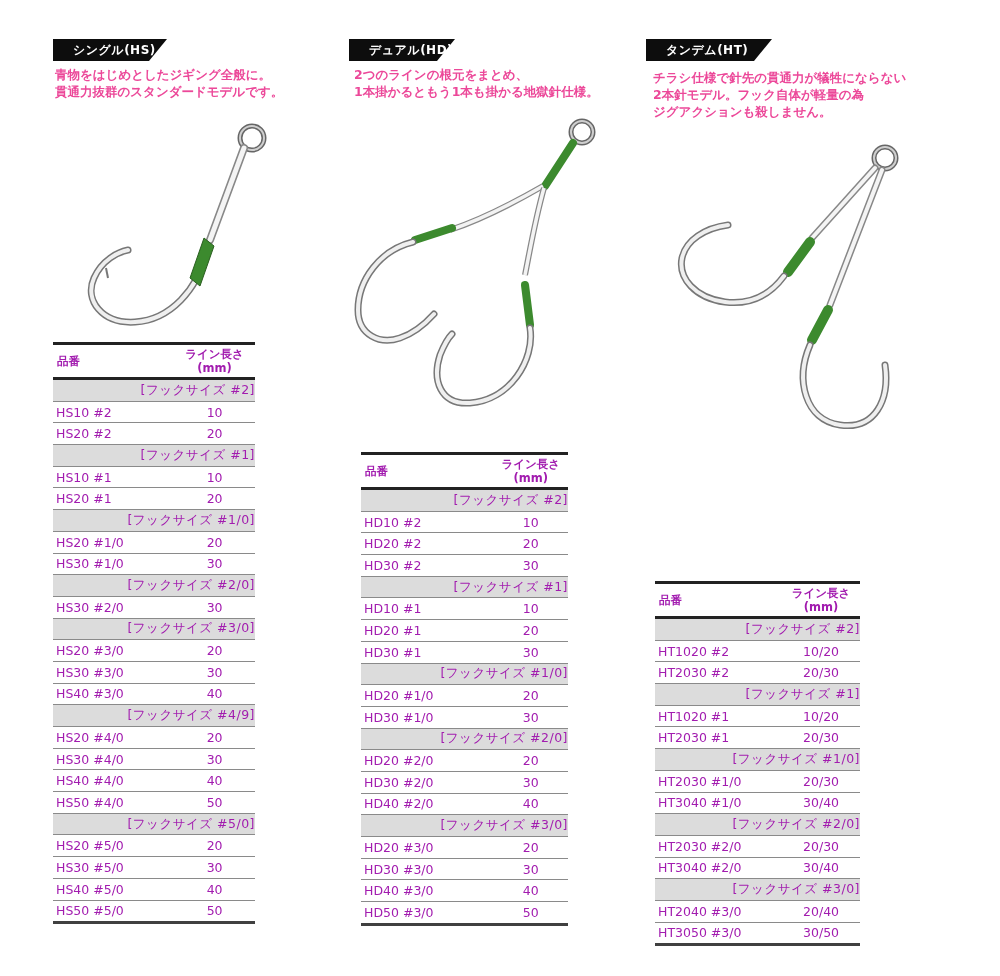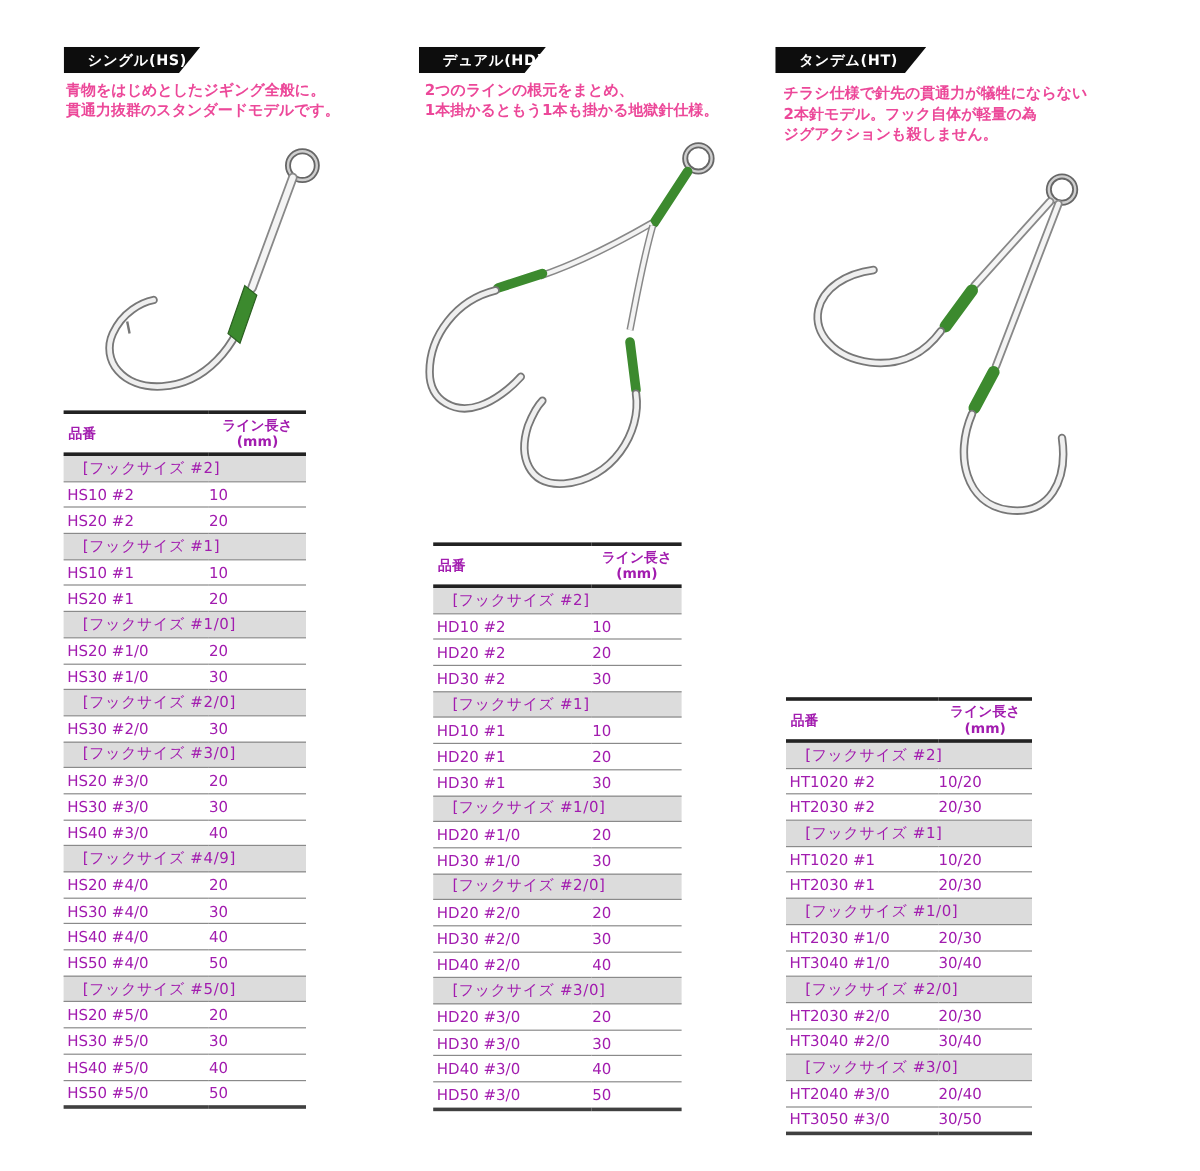--- a/index.html
+++ b/index.html
@@ -13,23 +13,23 @@
   .desc { position: absolute; font-size: 12.5px; font-weight: bold; line-height: 17px; white-space: nowrap; color: #ec4899; }
   .desc div { white-space: nowrap; }
   .illus { position: absolute; }
   table.spec { position: absolute; border-collapse: collapse; font-size: 12.5px; color: #a21caf; }
   table.spec thead th { border-top: 3px solid #222; border-bottom: 3px solid #222; font-weight: bold;
                         font-size: 11.5px; vertical-align: middle; padding: 0; height: 32px; }
   table.spec thead th.c1 { text-align: left; padding-left: 4px; }
   table.spec thead th.c2 { text-align: center; line-height: 14px; }
   table.spec td { height: 20.7px; padding: 0; border-bottom: 1px solid #8a8a8a; white-space: nowrap; }
   table.spec tr.section td { background: #dcdcdc; letter-spacing: 0.5px; }
-  table.spec tr.section td.sec { padding-left: 16px; }
+  table.spec tr.section td.sec { padding-left: 3px; text-align: right; }
   table.spec td.c1 { padding-left: 3px; }
-  table.spec td.c2 { text-align: left; }
+  table.spec td.c2 { text-align: center; }
   table.spec tbody tr:last-child td { border-bottom: 3px solid #404040; }
 </style>
 </head>
 <body>
 
 <div class="badge" style="left:53px; top:39px; width:114px;">
   <div class="bg"></div><span>シングル(HS)</span>
 </div>
 <div class="desc" style="left:55px; top:66px;">
   <div>青物をはじめとしたジギング全般に。</div>

